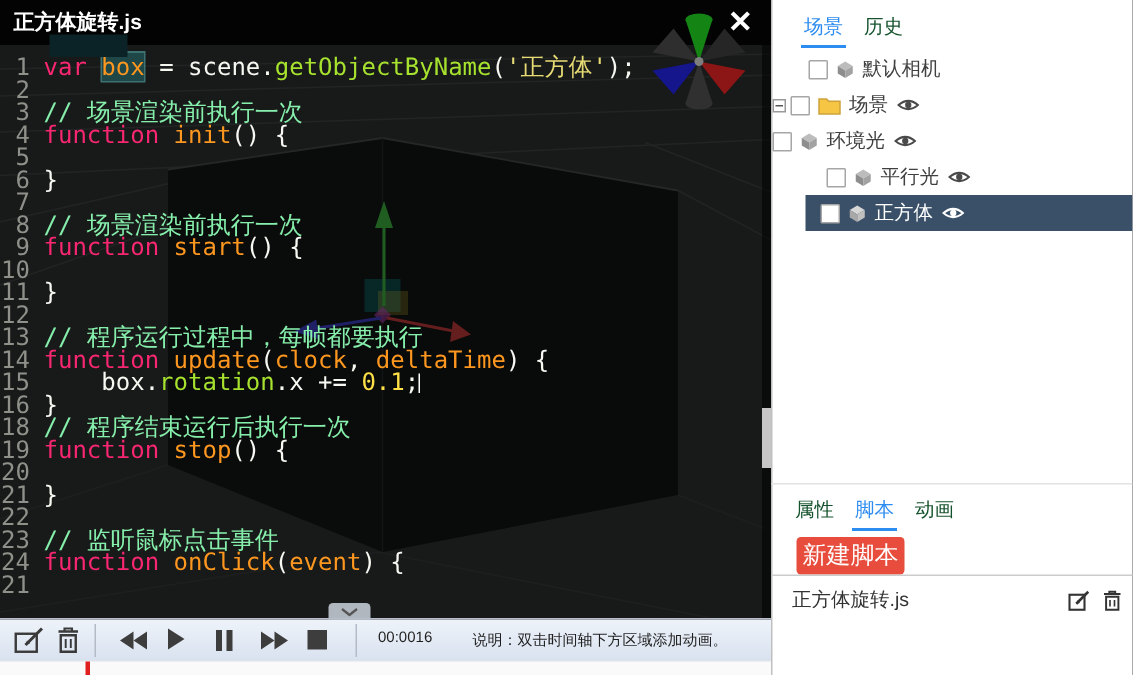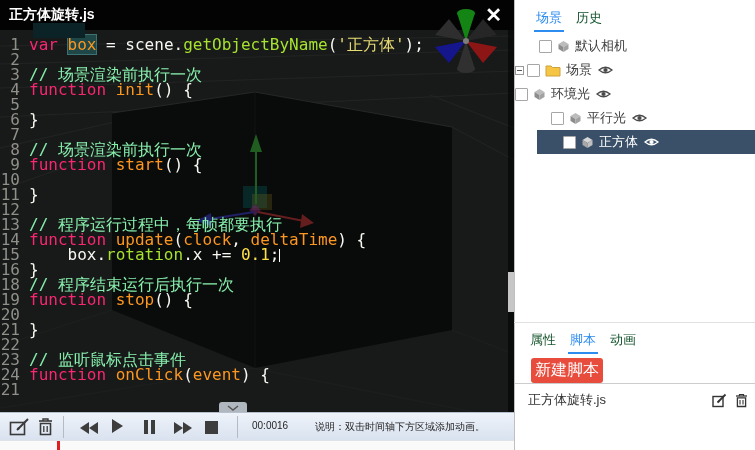--- a/index.html
+++ b/index.html
@@ -279,21 +279,21 @@
           </svg>
         </span>
         <span class="lbl">平行光</span>
         <span class="eye-wrap">
           <svg width="15" height="10">
             <path d="M1 5 Q7.5 -0.5 14 5 Q7.5 10.5 1 5 Z" fill="none" stroke="#4a4a4a" stroke-width="1.3"></path>
             <circle cx="7.5" cy="5" r="2.1" fill="#4a4a4a"></circle>
           </svg>
         </span>
       </div>
-      <div class="tree-row sel" style="padding-left: 26px;">
+      <div class="tree-row sel" style="padding-left: 10px;">
         <span class="cb"></span>
         <span class="icon-wrap">
           <svg width="13" height="13">
             <path d="M6.5 1 L11.5 4 L6.5 7 L1.5 4 Z" fill="#d6d6d6"></path>
             <path d="M1.5 4 L6.5 7 L6.5 12 L1.5 9 Z" fill="#a8a8a8"></path>
             <path d="M11.5 4 L6.5 7 L6.5 12 L11.5 9 Z" fill="#c0c0c0"></path>
           </svg>
         </span>
         <span class="lbl">正方体</span>
         <span class="eye-wrap">

